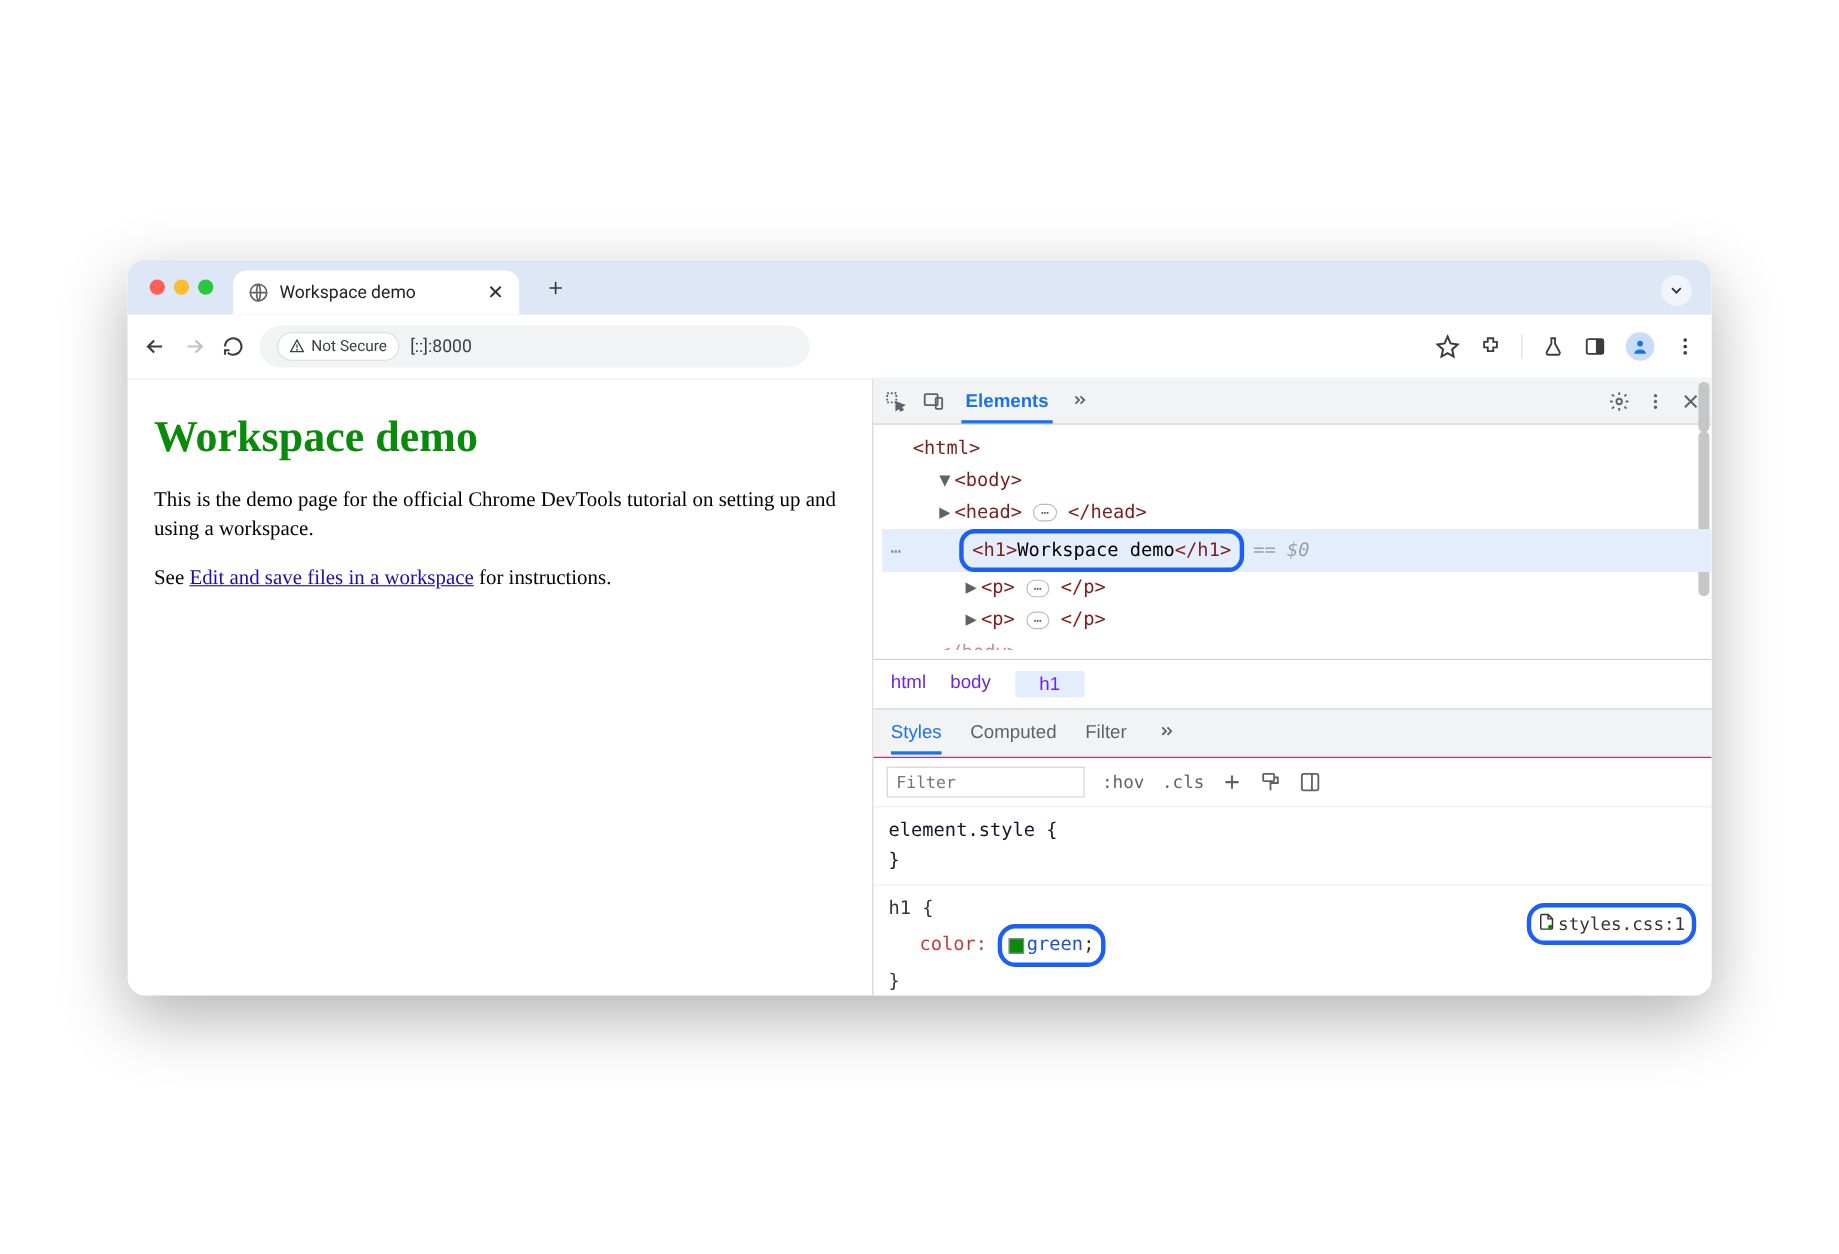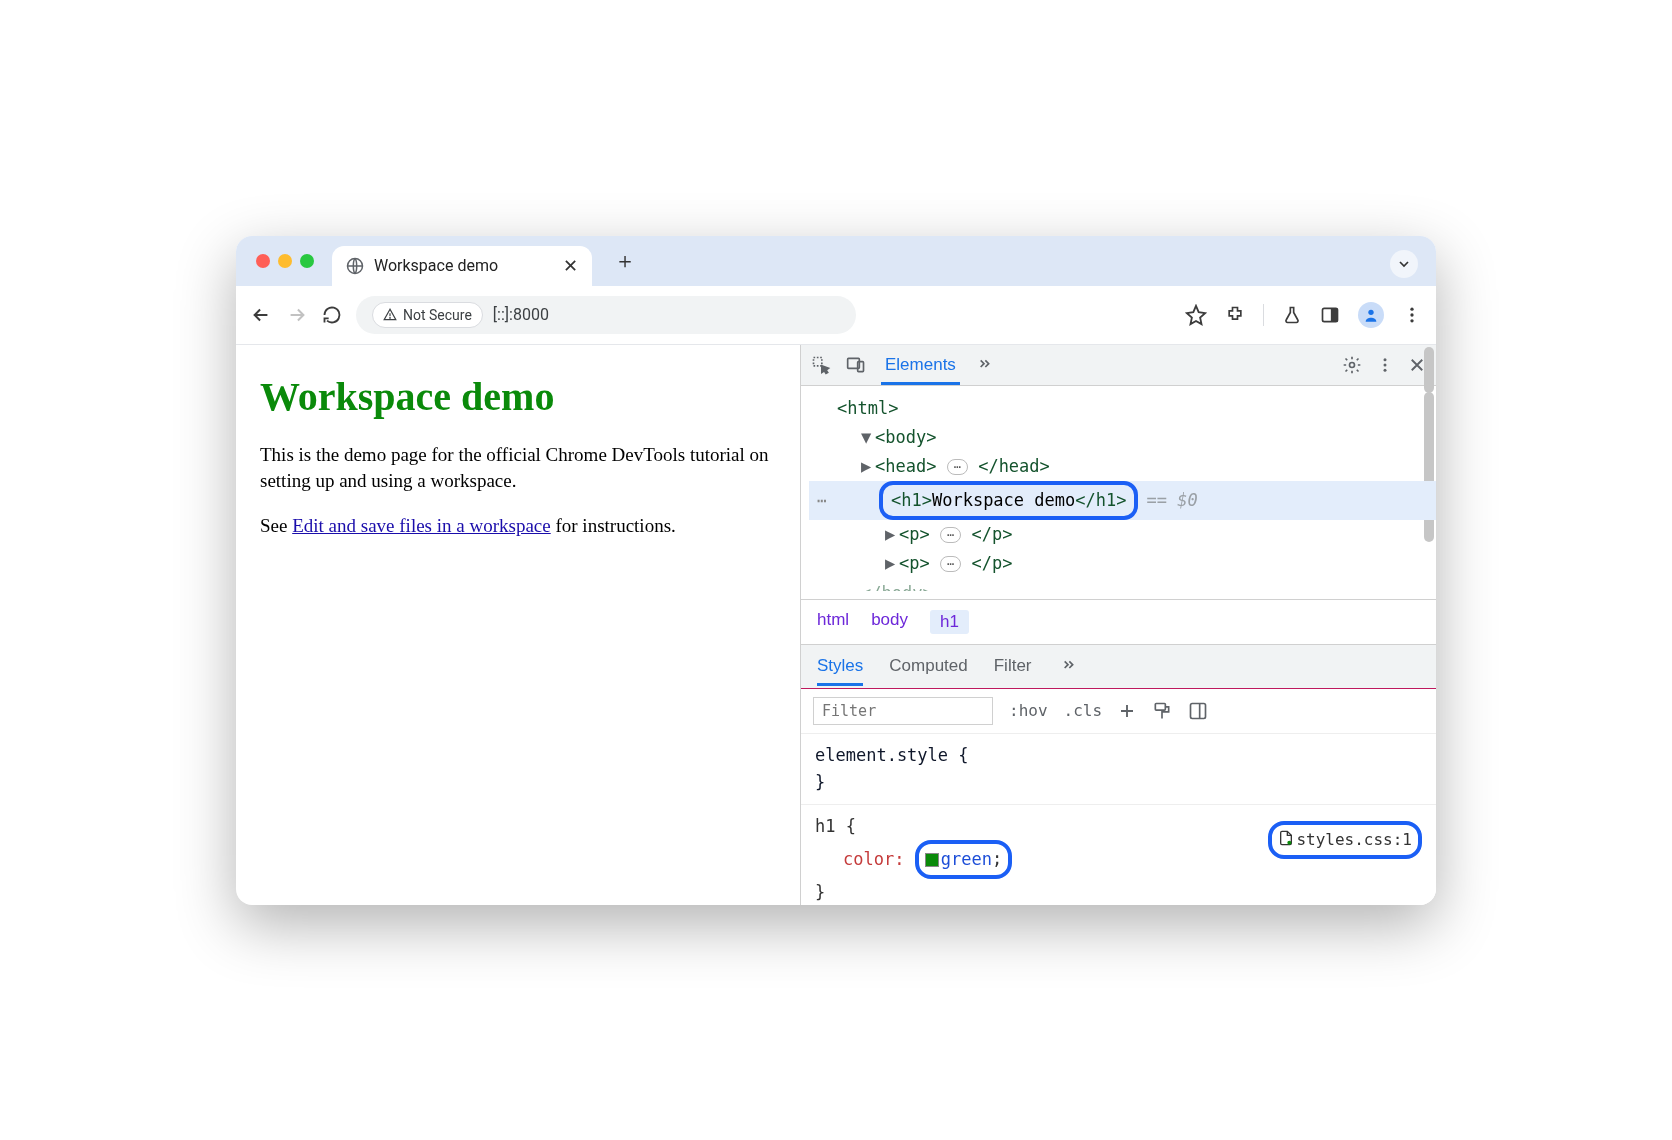--- a/index.html
+++ b/index.html
@@ -6,21 +6,21 @@
   body {
     font-family: -apple-system, BlinkMacSystemFont, "Segoe UI", Roboto, sans-serif;
     background: #fff;
     display: flex;
     justify-content: center;
     align-items: center;
     min-height: 100vh;
     padding: 40px;
   }
   .browser-window {
-    width: 1200px;
+    width: 1440px;
     background: #fff;
     border-radius: 16px;
     box-shadow: 0 20px 60px rgba(0,0,0,0.3);
     overflow: hidden;
     position: relative;
   }
   
   .tab-strip {
     background: #dde7f6;
     height: 50px;
@@ -139,20 +139,21 @@
   }
   .dt-toolbar {
     height: 44px;
     background: #f1f3f4;
     display: flex;
     align-items: center;
     padding: 0 10px;
     gap: 14px;
     border-bottom: 1px solid #d0d0d0;
     font-size: 17px;
+    font-weight: bold;
   }
   .dt-tab {
     padding: 10px 4px;
     cursor: pointer;
     color: #5f6368;
   }
   .dt-tab.active {
     color: #1a73e8;
     border-bottom: 3px solid #1a73e8;
     padding-bottom: 7px;
@@ -162,21 +163,21 @@
   
   .dom-tree {
     padding: 8px 0 8px 8px;
     font-family: Menlo, Consolas, monospace;
     font-size: 17px;
     line-height: 1.6;
     position: relative;
     flex: 0 0 auto;
   }
   .dom-line { white-space: nowrap; padding: 1px 0; }
-  .tag-name { color: #14532d; }
+  .tag-name { color: #7f1d1d; }
   .text-node { color: #000; }
   .triangle { color: #5f6368; display:inline-block; width: 14px; }
   .ellipsis-badge {
     display: inline-flex;
     align-items:center;
     justify-content:center;
     background: #fff;
     border: 1px solid #bbb;
     border-radius: 9px;
     padding: 0 6px;
@@ -215,21 +216,21 @@
     border-top: 1px solid #d0d0d0;
     display: flex;
     gap: 22px;
     padding: 10px 16px;
     font-size: 17px;
     color: #6d28d9;
     background: #fff;
   }
   .dom-breadcrumb .crumb.active {
     background: #e3edfb;
-    padding: 2px 10px;
+    padding: 2px 22px;
     border-radius: 3px;
   }
   
   .style-tabs {
     border-top: 1px solid #d0d0d0;
     background: #f1f3f4;
     display: flex;
     gap: 26px;
     padding: 0 16px;
     font-size: 17px;

